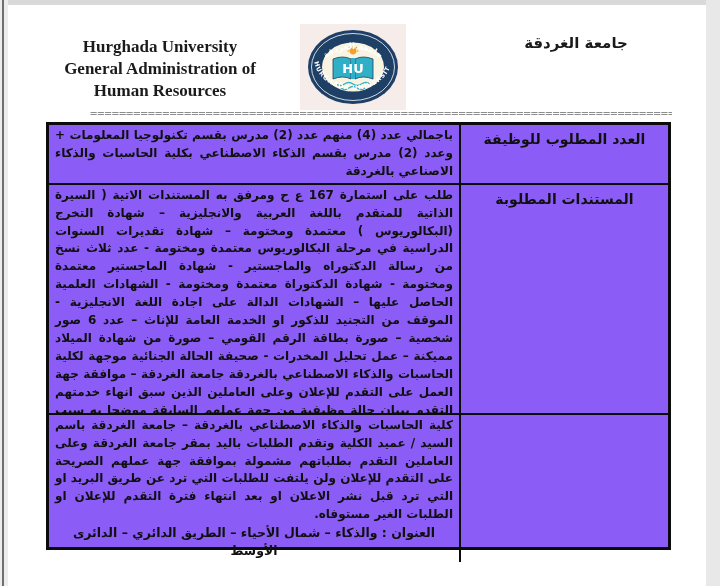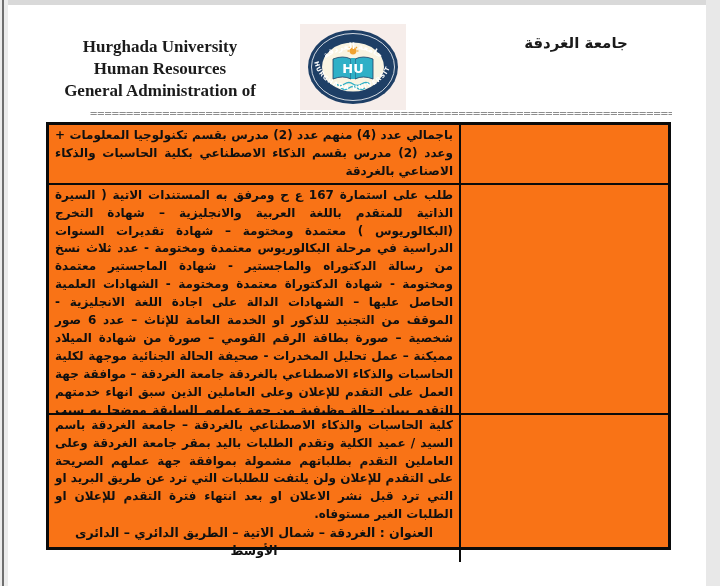--- a/index.html
+++ b/index.html
@@ -32,21 +32,21 @@
 
   .separator {
     position:absolute; left:90px; top:106px; width:582px; height:14px;
     overflow:hidden; white-space:nowrap; color:#8d8d8d;
     font-family:"DejaVu Sans Mono", monospace; font-size:12px; letter-spacing:0;
   }
 
   
   .doc-table {
     position:absolute; left:46px; top:122px; width:625px; height:428px;
-    border:3px solid #0b0b0b; box-sizing:border-box; background:#f97316;
+    border:3px solid #0b0b0b; box-sizing:border-box; background:#8b5cf6;
     display:flex; flex-direction:column;
   }
   .t-row { display:flex; flex-direction:row; border-bottom:2px solid #0b0b0b; box-sizing:border-box; }
   .t-row.r1 { height:83px; }
   .t-row.r2 { height:230px; }
   .t-row.r3 { flex:1; border-bottom:none; }
   .cell-content {
     width:412px; border-right:2px solid #0b0b0b; box-sizing:border-box;
     padding:2px 6px; overflow:hidden;
   }
@@ -66,22 +66,22 @@
 </head>
 <body>
 
 <div class="edge-top"></div>
 <div class="edge-left"></div>
 <div class="edge-left-line"></div>
 <div class="edge-right"></div>
 
 <div class="header-english">
   <div>Hurghada University</div>
+  <div>General Administration of</div>
   <div>Human Resources</div>
-  <div>General Administration of</div>
 </div>
 
 <div class="logo-wrap">
   <svg viewBox="0 0 106 86" width="106" height="86" xmlns="http://www.w3.org/2000/svg">
     <defs>
       <path id="arcTop" d="M 17,48 A 37,30 0 0 1 89,48"></path>
       <path id="arcBottom" d="M 15,41 A 39,32 0 0 0 91,41"></path>
     </defs>
     <rect x="0" y="0" width="106" height="86" fill="#f6edea"></rect>
     <ellipse cx="53" cy="43" rx="45" ry="37" fill="#1e3f66"></ellipse>
@@ -119,28 +119,30 @@
 </div>
 
 <div class="separator">====================================================================================================</div>
 
 <div class="doc-table">
 
   <div class="t-row r1">
     <div class="cell-content">
       <p>باجمالي عدد (4)  منهم عدد (2) مدرس بقسم تكنولوجيا المعلومات  + وعدد (2) مدرس بقسم الذكاء الاصطناعي بكلية الحاسبات والذكاء الاصناعي بالغردقة</p>
     </div>
+    <div class="cell-label">العدد المطلوب للوظيفة</div>
   </div>
 
   <div class="t-row r2">
     <div class="cell-content">
       <p>طلب على استمارة 167 ع ح  ومرفق به المستندات الاتية ( السيرة الذاتية للمتقدم باللغة العربية والانجليزية – شهادة التخرج (البكالوريوس ) معتمدة ومختومة – شهادة تقديرات السنوات الدراسية في مرحلة البكالوريوس معتمدة ومختومة - عدد ثلاث نسخ من رسالة الدكتوراه والماجستير - شهادة الماجستير معتمدة ومختومة - شهادة الدكتوراة معتمدة ومختومة - الشهادات العلمية الحاصل عليها – الشهادات الدالة على اجادة اللغة الانجليزية - الموقف من التجنيد للذكور او الخدمة العامة للإناث – عدد 6 صور شخصية – صورة بطاقة الرقم القومي – صورة من شهادة الميلاد مميكنة – عمل تحليل المخدرات - صحيفة الحالة الجنائية موجهة لكلية الحاسبات والذكاء الاصطناعي بالغردقة جامعة الغردقة – موافقة جهة العمل على التقدم للإعلان وعلى العاملين الذين سبق انهاء خدمتهم التقدم ببيان حالة وظيفية من جهة عملهم السابقة موضحا به سبب انهاء الخدمة وفى حالة عدم العمل يتم التقدم بإقرار كتابي يقر فيه المتقدم بعدم عمله .</p>
     </div>
+    <div class="cell-label">المستندات المطلوبة</div>
   </div>
 
   <div class="t-row r3">
     <div class="cell-content">
       <p>كلية الحاسبات والذكاء الاصطناعي بالغردقة – جامعة الغردقة باسم السيد / عميد الكلية وتقدم الطلبات باليد بمقر جامعة الغردقة وعلى العاملين التقدم بطلباتهم مشمولة بموافقة جهة عملهم الصريحة على التقدم للإعلان ولن يلتفت للطلبات التي ترد عن طريق البريد او التي ترد قبل نشر الاعلان او بعد انتهاء فترة التقدم للإعلان او الطلبات الغير مستوفاه.</p>
-      <div class="address">العنوان : الغردقة – شمال الاتية – الطريق الدائري – الدائرى الأوسط</div>
+      <div class="address">العنوان : والذكاء – شمال الأحياء – الطريق الدائري – الدائرى الأوسط</div>
     </div>
   </div>
 
 </div>
 
 </body></html>

